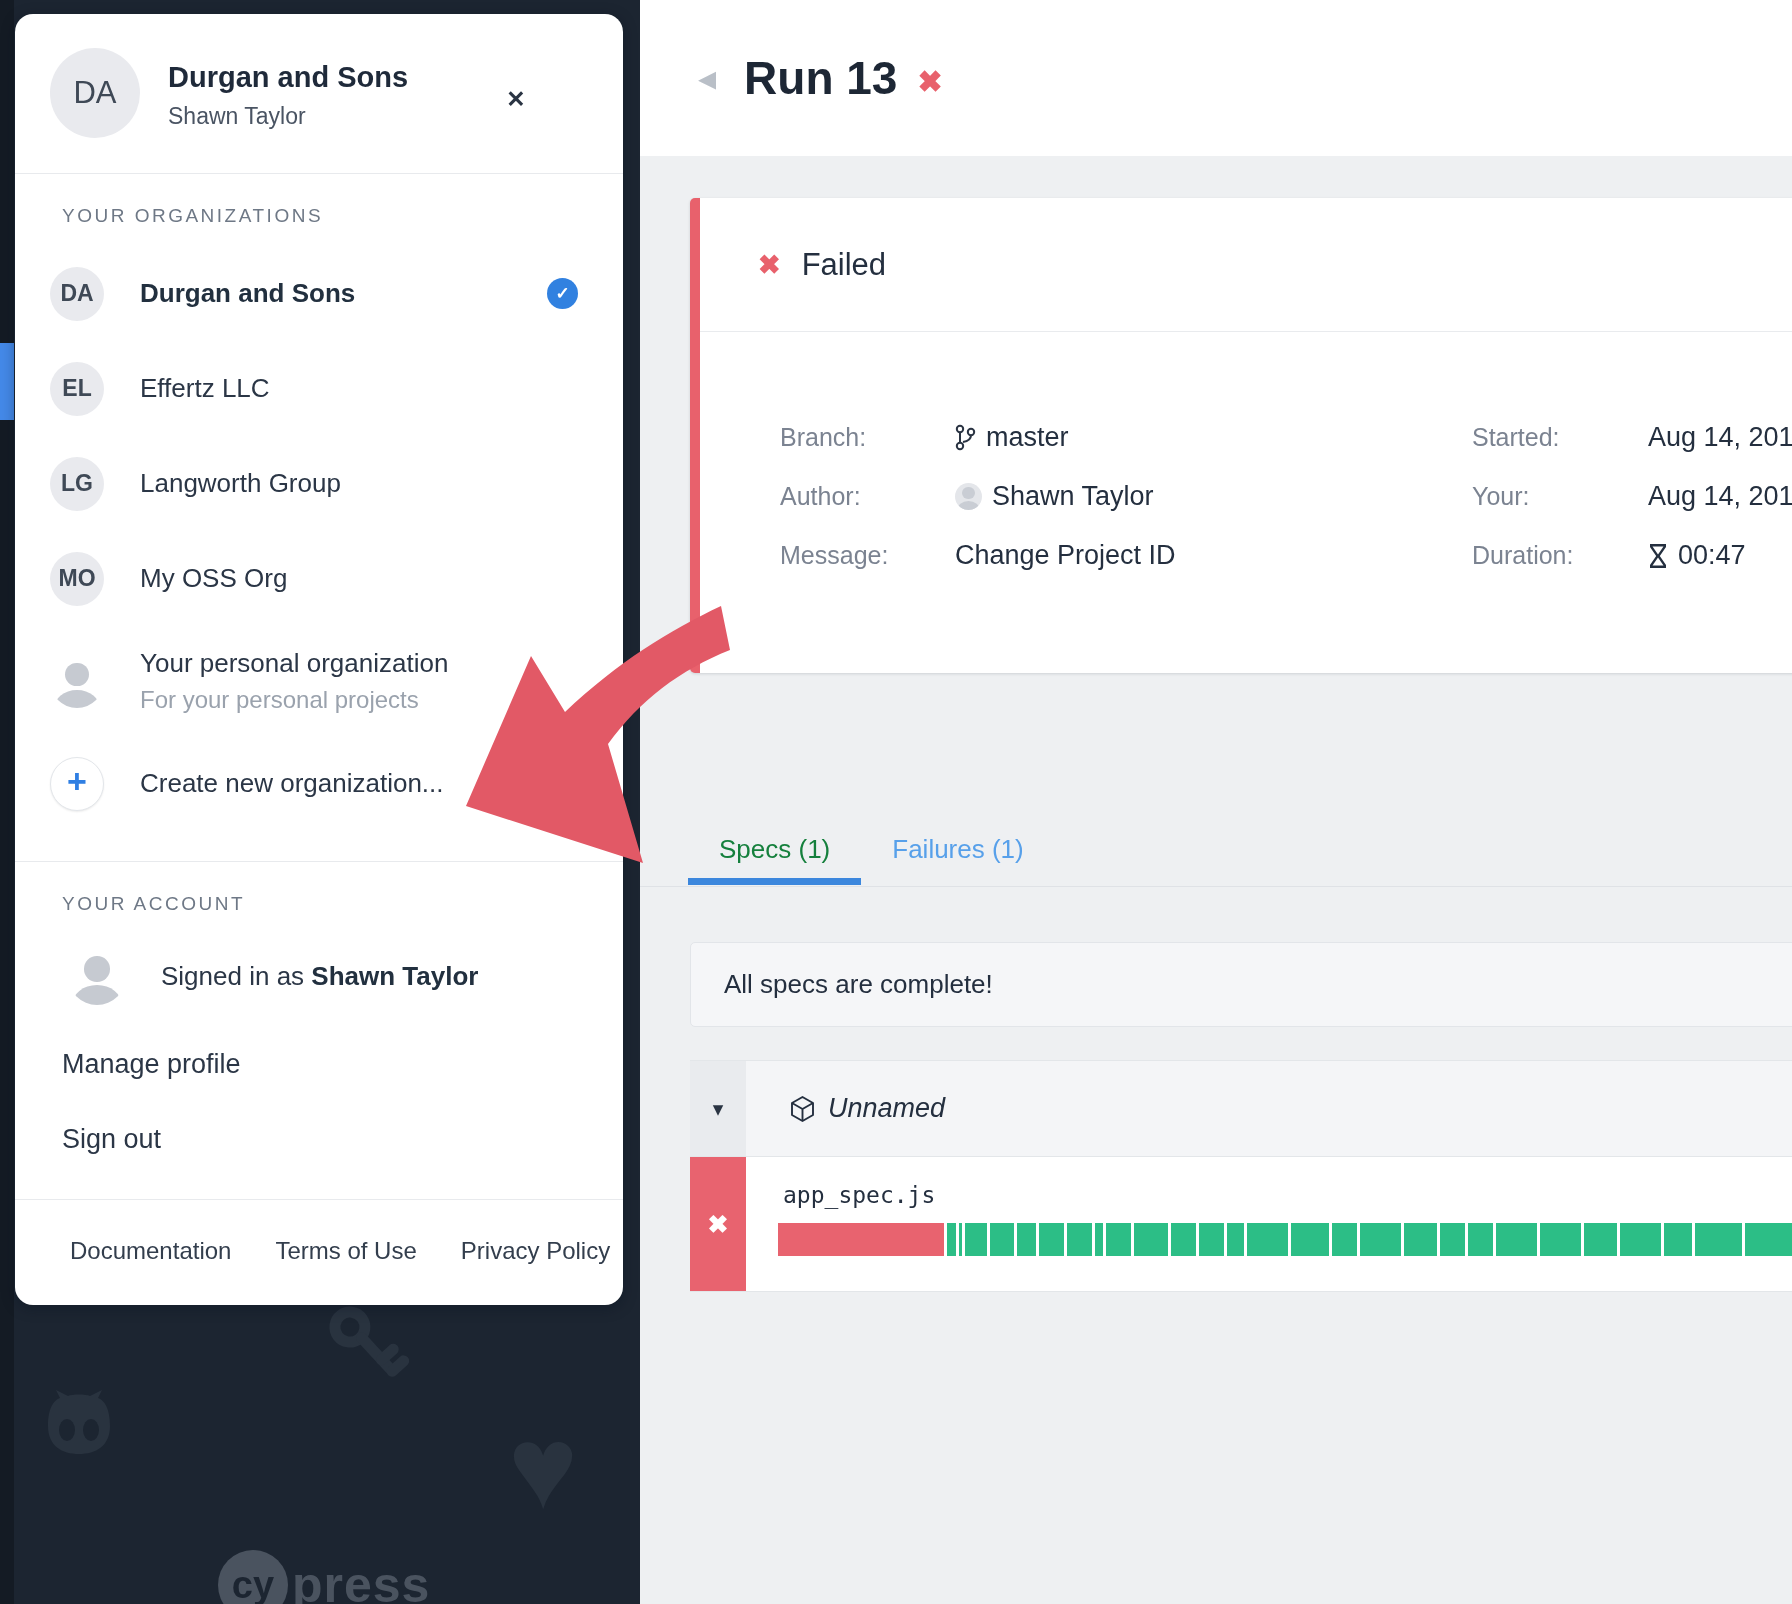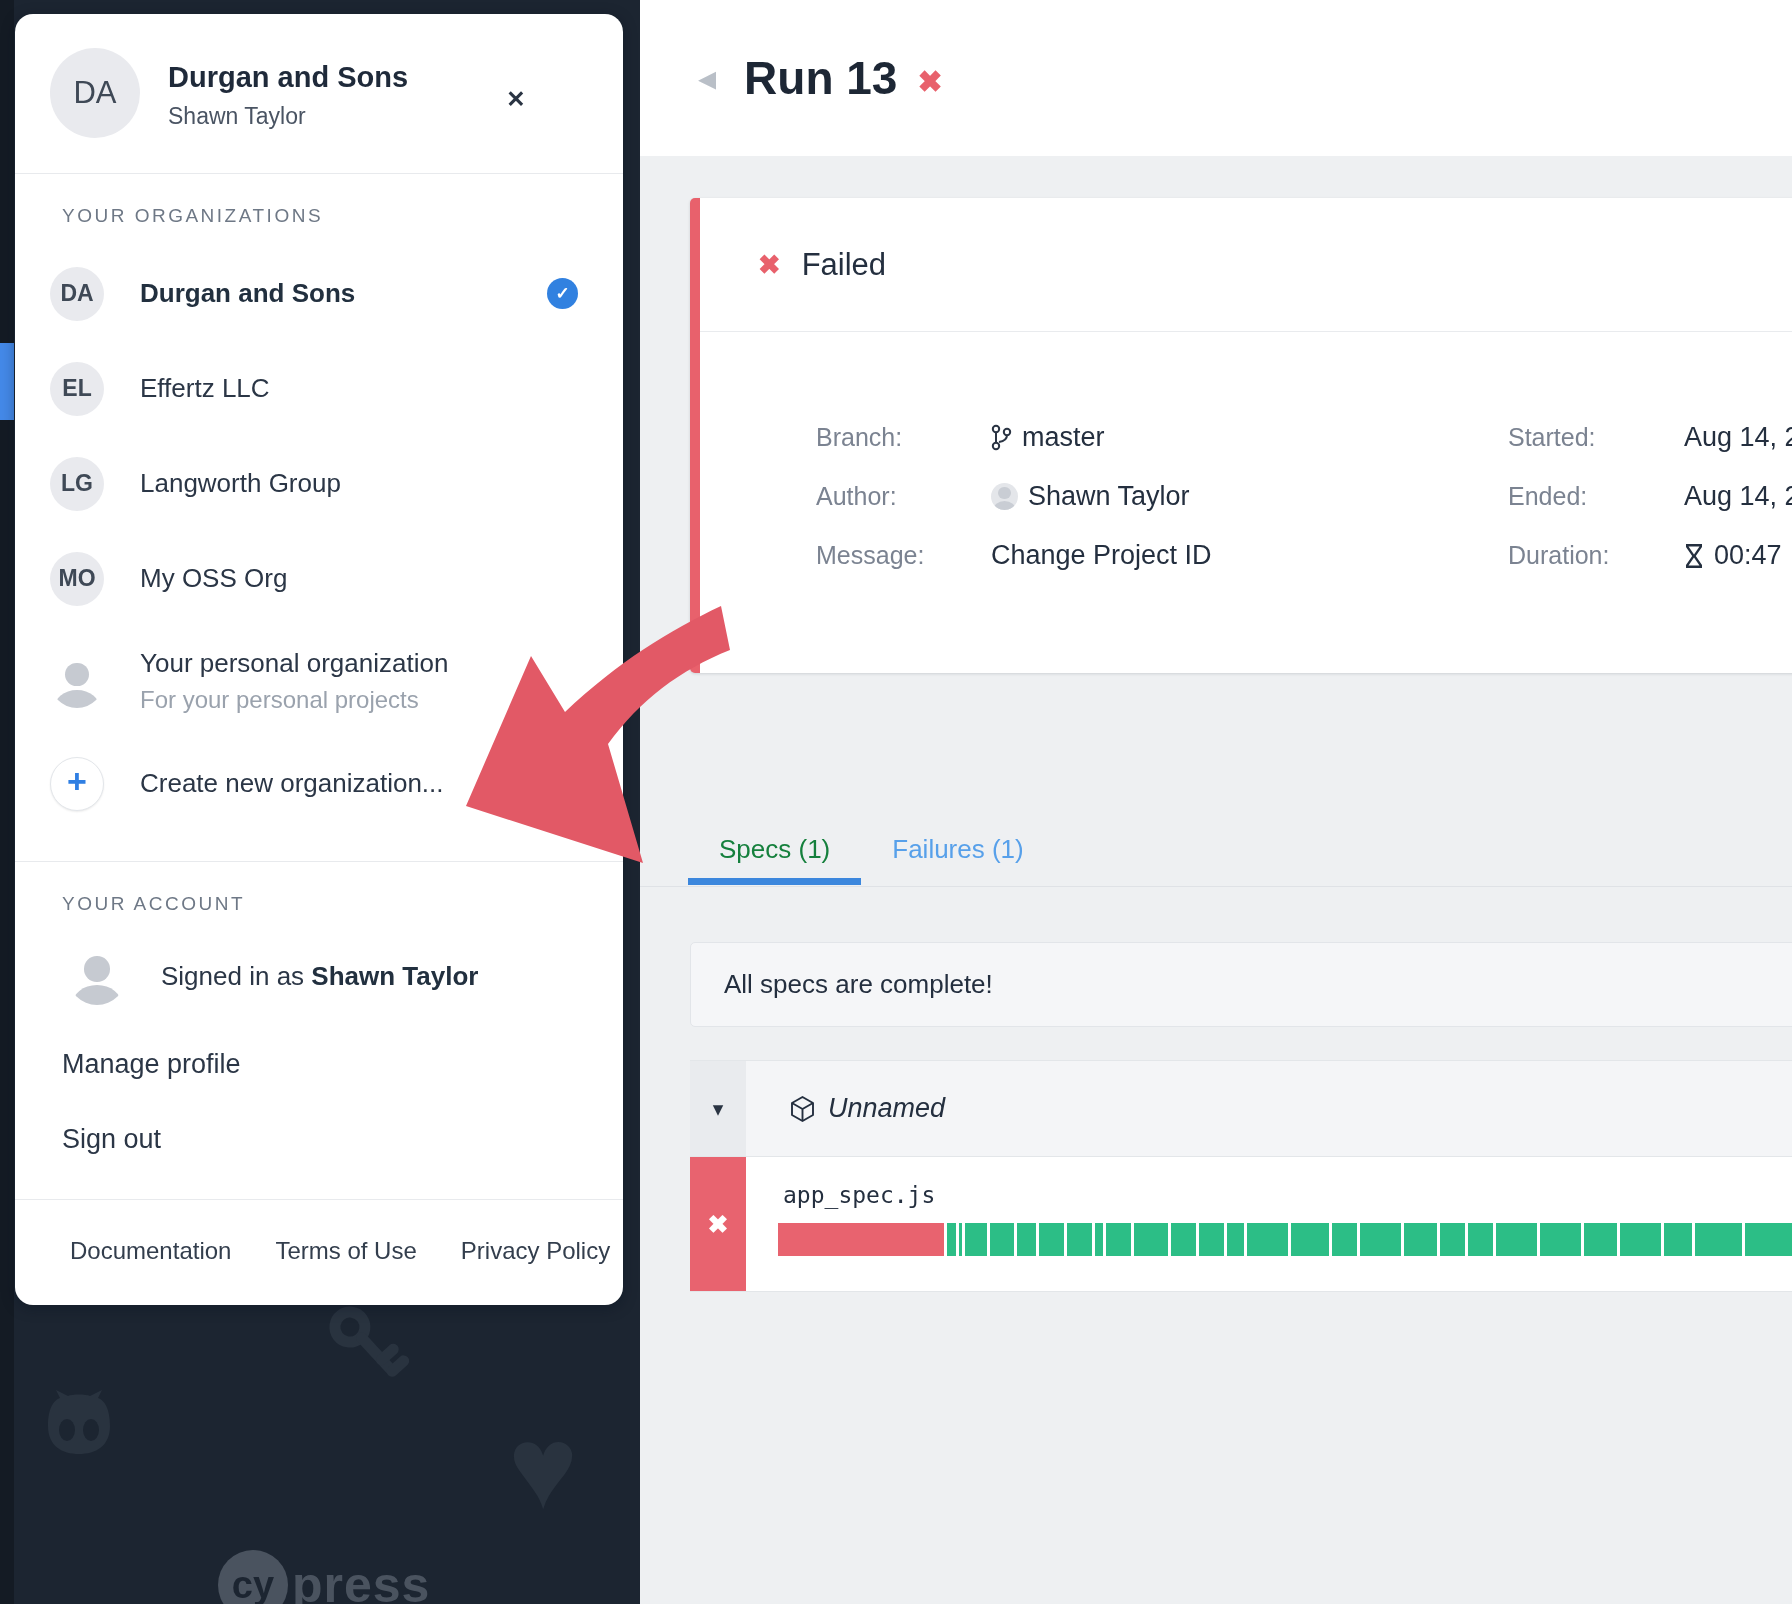--- a/index.html
+++ b/index.html
@@ -77,21 +77,21 @@
   .title-x { font-size:30px; font-weight:bold; color:#e8616c; margin-left:20px; padding-top:6px; }
   .main-body { position:absolute; left:0; top:156px; right:0; bottom:0; background:#eef0f2; overflow:hidden; }
 
   .run-card { position:absolute; left:50px; top:42px; width:1140px; background:#fff; border-radius:5px;
               border-left:10px solid #e8616c; box-shadow:0 1px 3px rgba(16,25,40,.14); }
   .card-status { height:133px; display:flex; align-items:center; padding-left:58px; }
   .status-x { font-size:27px; font-weight:bold; color:#e8616c; }
   .status-label { font-size:31px; color:#242f3f; margin-left:21px; }
   .card-divider { border-top:1px solid #e9ebee; }
   .card-details { display:flex; padding:76px 0 88px 0; }
-  .dcol-left { width:772px; padding-left:80px;margin-left:36px; }
+  .dcol-left { width:772px; padding-left:80px; }
   .dcol-right { flex:1; }
   .drow { height:59px; display:flex; align-items:center; }
   .dlabel { width:175px; font-size:25px; color:#7b8391; flex:none; }
   .dlabel.wide { width:176px; }
   .dvalue { font-size:27px; color:#242f3f; display:flex; align-items:center; white-space:nowrap; }
   .dvalue .ic { margin-right:10px; display:inline-flex; }
   .commit-link { font-family:"DejaVu Sans Mono", monospace; font-size:26px; color:#3e97f1; cursor:pointer; }
   .mini-avatar { position:relative; width:27px; height:27px; border-radius:50%; overflow:hidden; background:#e4e6ea; margin-right:10px; flex:none; }
   .mini-avatar::before { content:""; position:absolute; left:50%; top:14%; width:46%; height:46%; margin-left:-23%;
                          border-radius:50%; background:#c9cdd4; }
@@ -202,21 +202,21 @@
             <span class="dlabel">Message:</span>
             <span class="dvalue">Change Project ID</span>
           </div>
         </div>
         <div class="dcol-right">
           <div class="drow">
             <span class="dlabel wide">Started:</span>
             <span class="dvalue">Aug 14, 201</span>
           </div>
           <div class="drow">
-            <span class="dlabel wide">Ended:</span>
+            <span class="dlabel wide">Your:</span>
             <span class="dvalue">Aug 14, 201</span>
           </div>
           <div class="drow">
             <span class="dlabel wide">Duration:</span>
             <span class="dvalue">
               <span class="ic">
                 <svg width="20" height="26" viewBox="0 0 20 26" fill="#242f3f">
                   <path d="M2 1 h16 v3 l-6.2 9 6.2 9 v3 H2 v-3 l6.2-9 L2 4 Z M4.5 3.5 L10 11.5 15.5 3.5 Z M10 14.5 4.5 22.5 h11 Z"></path>
                 </svg>
               </span>

